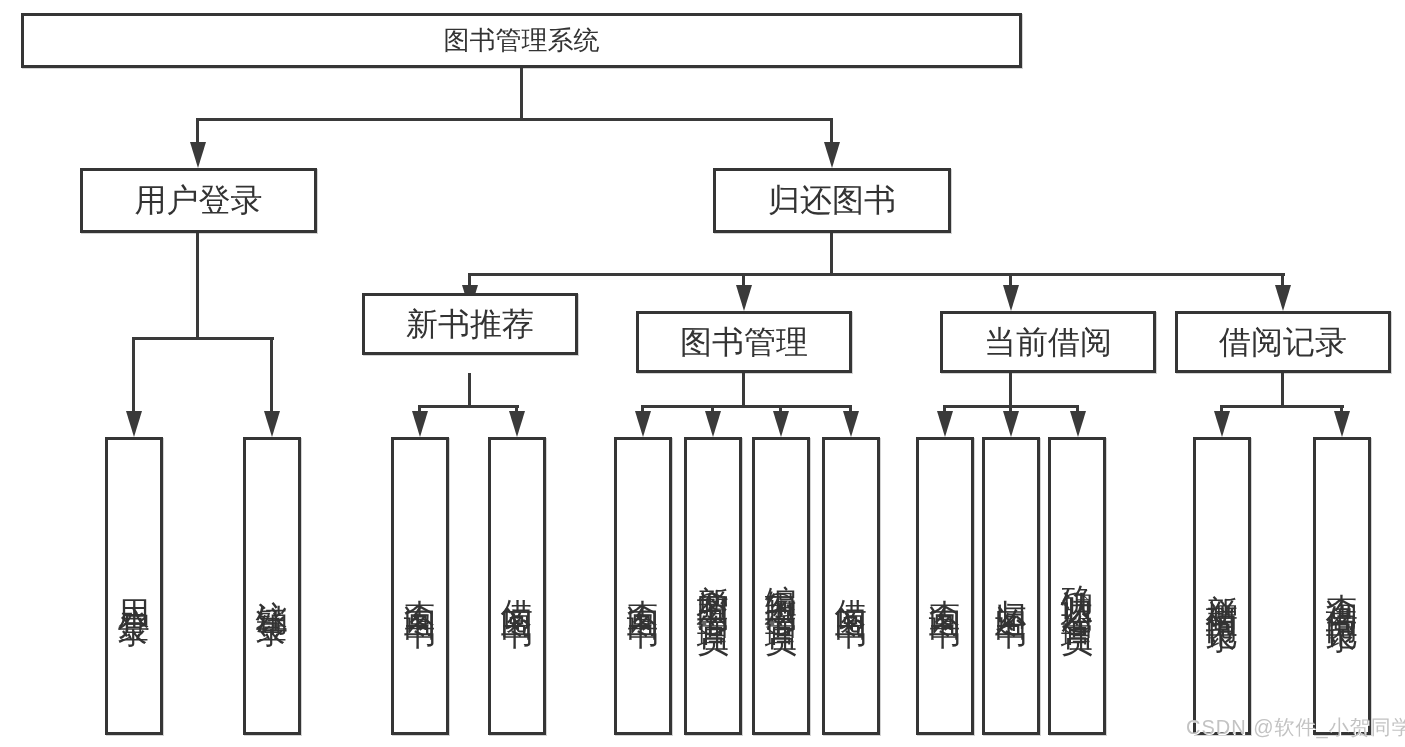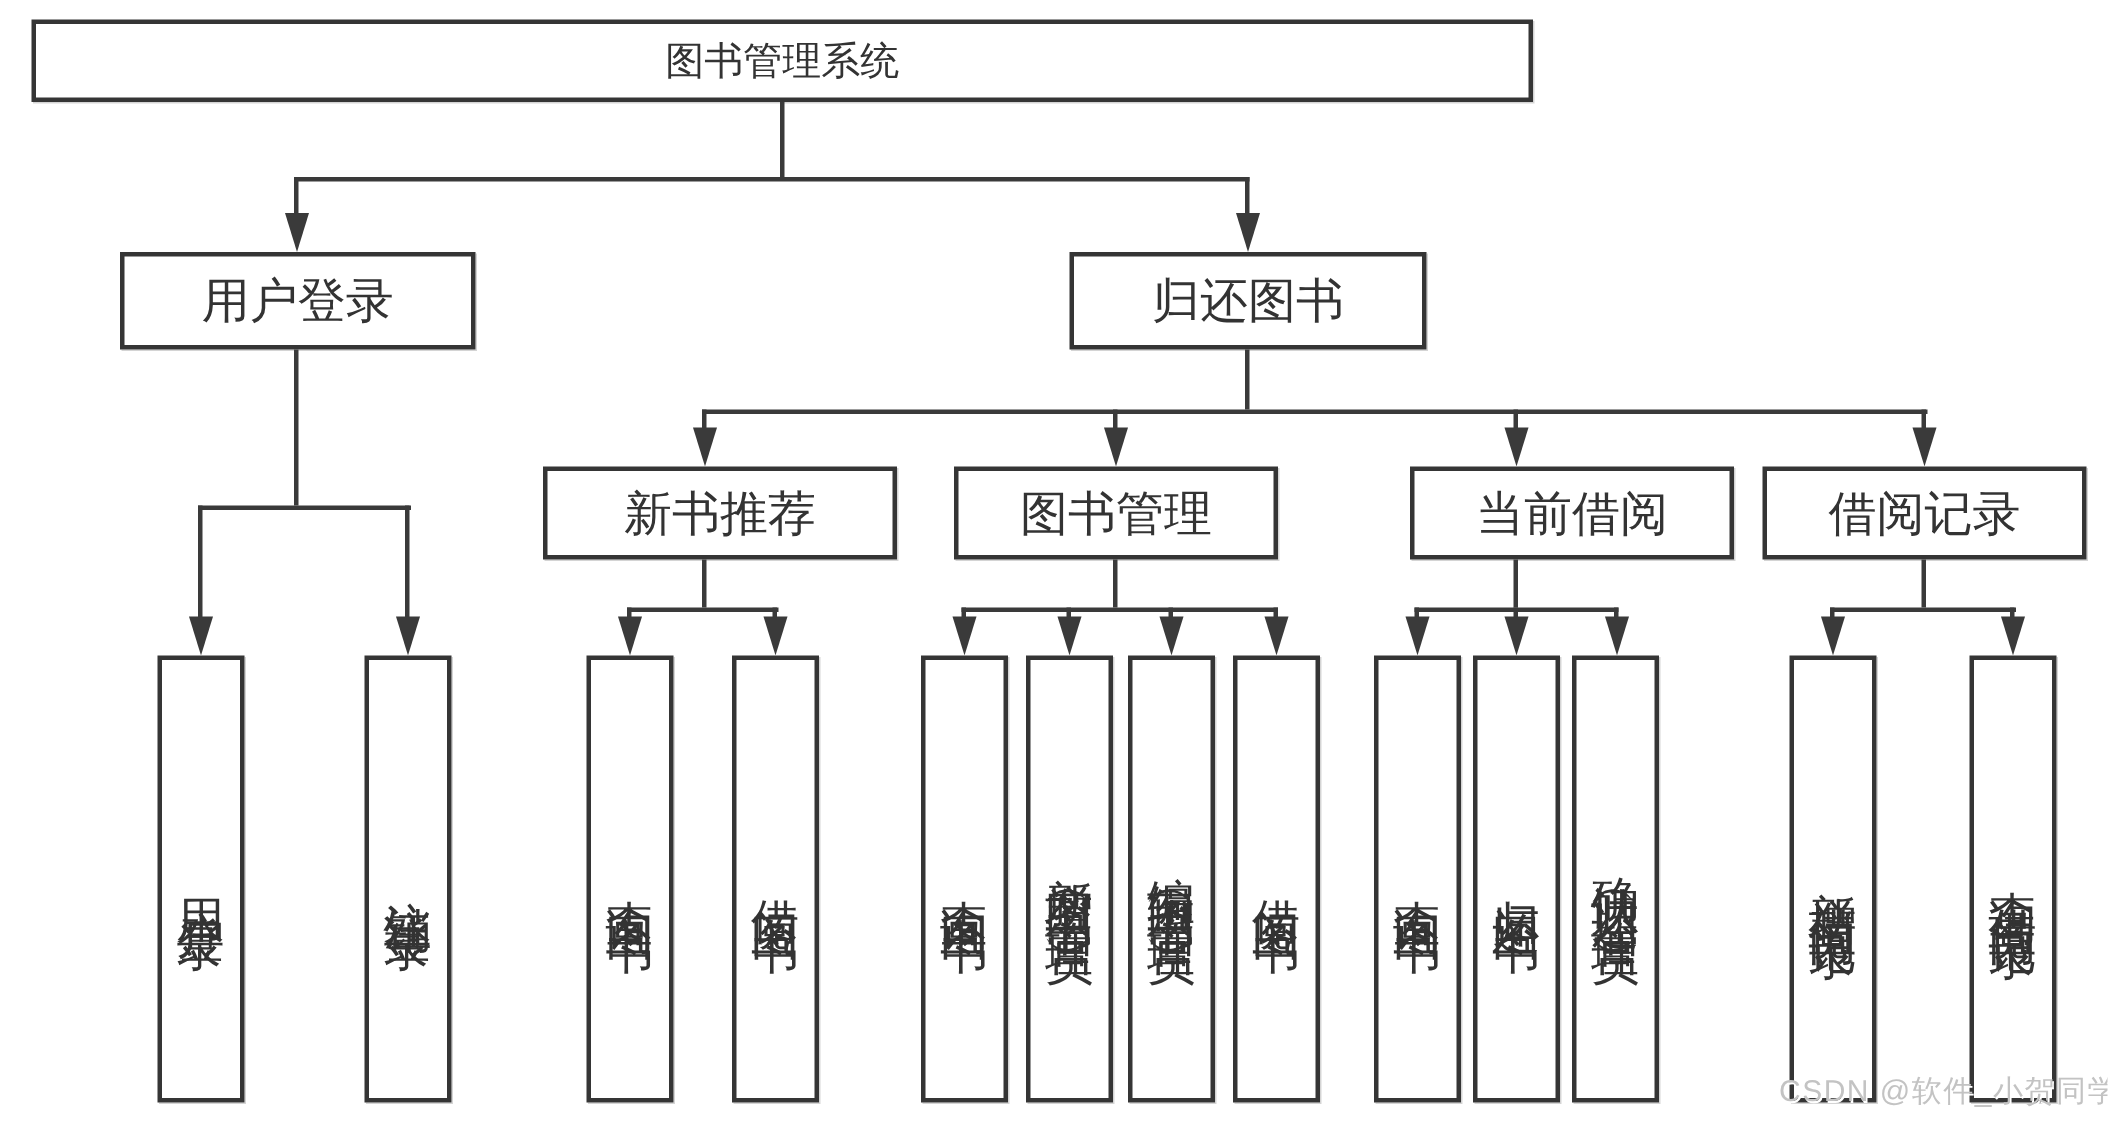--- a/index.html
+++ b/index.html
@@ -93,21 +93,21 @@
   <div class="hline" style="left:468px; top:273px; width:817px;"></div>
   <div class="vline" style="left:468px; top:273px; height:14px;"></div>
   <div class="vline" style="left:742px; top:273px; height:14px;"></div>
   <div class="vline" style="left:1009px; top:273px; height:14px;"></div>
   <div class="vline" style="left:1281px; top:273px; height:14px;"></div>
   <div class="arrow" style="left:462px; top:285px;"></div>
   <div class="arrow" style="left:736px; top:285px;"></div>
   <div class="arrow" style="left:1003px; top:285px;"></div>
   <div class="arrow" style="left:1275px; top:285px;"></div>
 
-  <div class="box" style="left:362px; top:311px; width:236px; height:62px;">新书推荐</div>
+  <div class="box" style="left:362px; top:293px; width:216px; height:62px;">新书推荐</div>
   <div class="box" style="left:636px; top:311px; width:216px; height:62px;">图书管理</div>
   <div class="box" style="left:903px; top:311px; width:216px; height:62px;margin-left:37px;">当前借阅</div>
   <div class="box" style="left:1175px; top:311px; width:216px; height:62px;">借阅记录</div>
 
   <div class="vline" style="left:468px; top:373px; height:32px;"></div>
   <div class="hline" style="left:418px; top:405px; width:101px;"></div>
   <div class="vline" style="left:418px; top:405px; height:10px;"></div>
   <div class="vline" style="left:515px; top:405px; height:10px;"></div>
   <div class="arrow" style="left:412px; top:411px;"></div>
   <div class="arrow" style="left:509px; top:411px;"></div>

